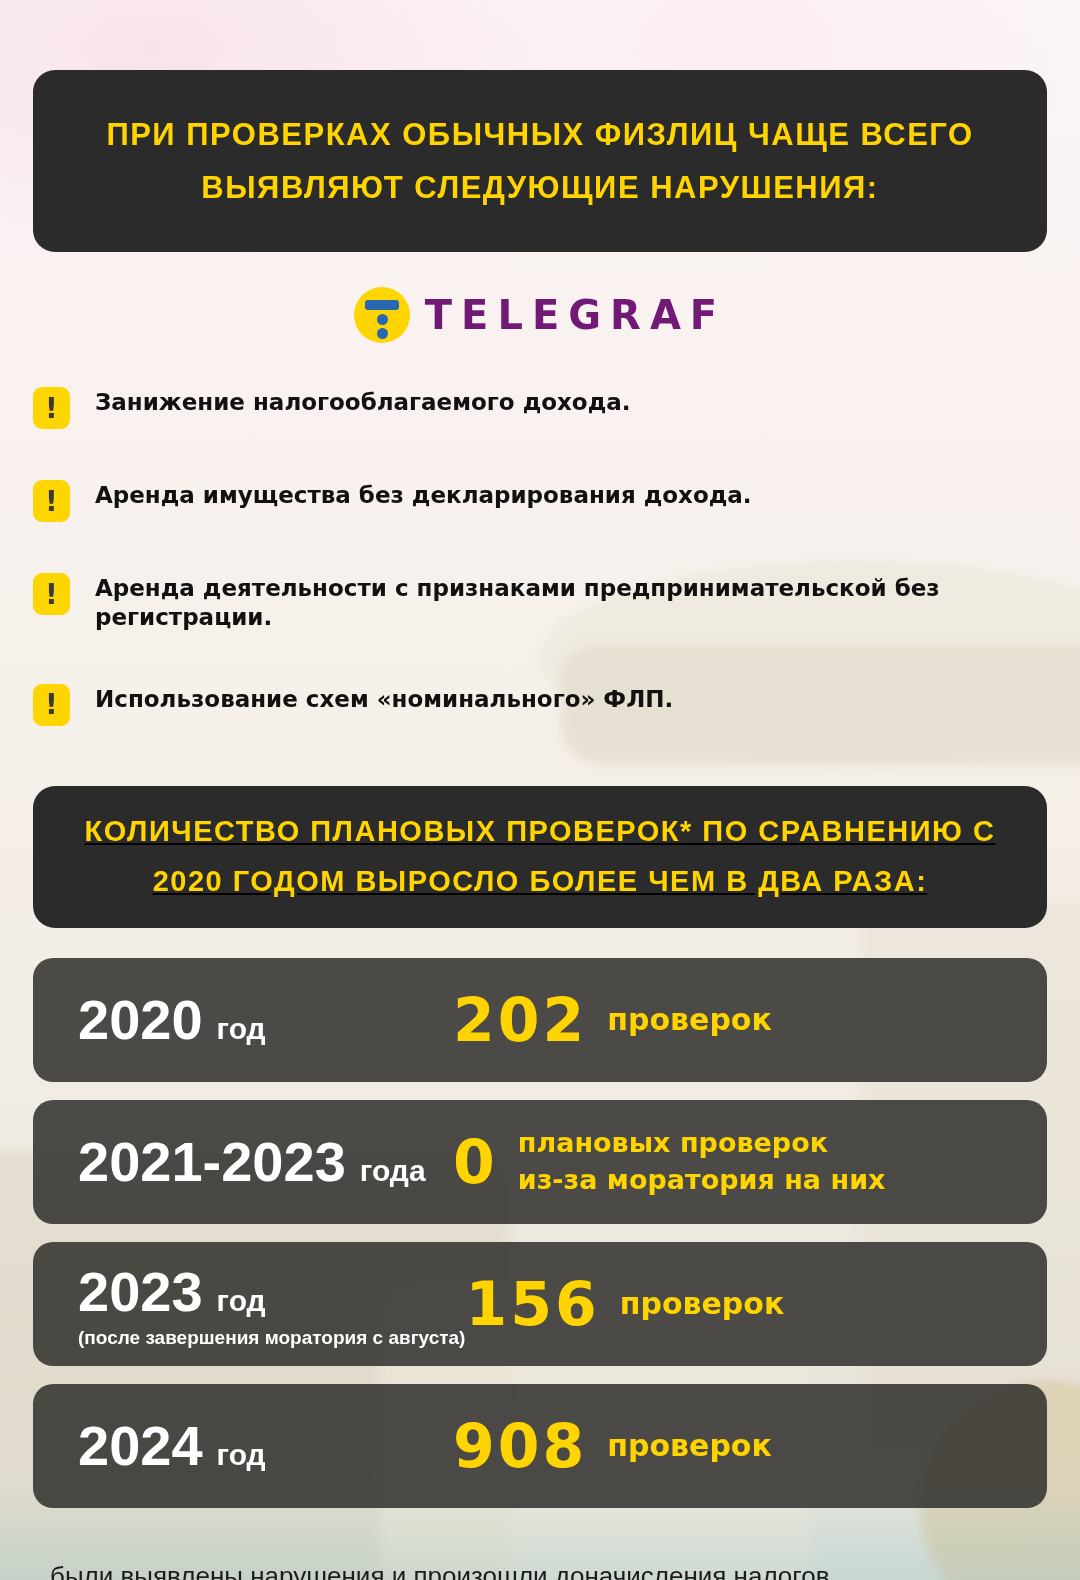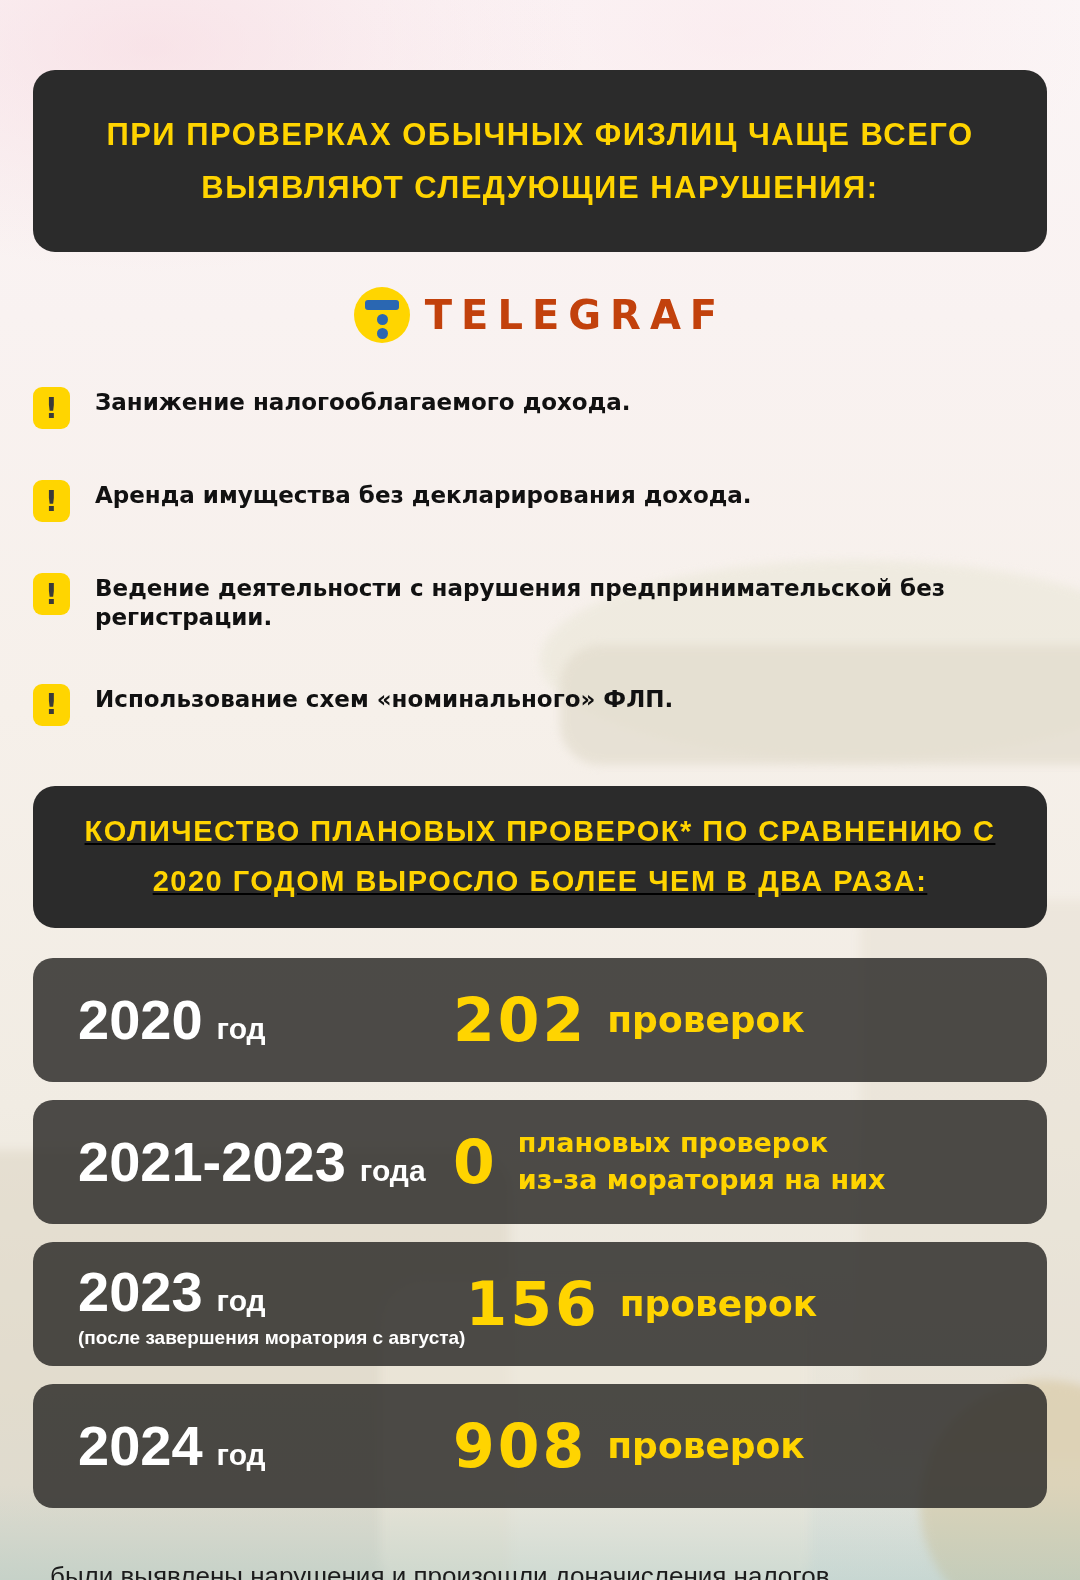--- a/index.html
+++ b/index.html
@@ -44,21 +44,21 @@
   .panel-2{margin-top:60px;height:142px;text-decoration:underline;}
   .panel-2 .panel-title{font-size:29px;}
   
   .logo-row{margin-top:34px;height:58px;display:flex;align-items:center;justify-content:center;gap:15px;}
   .logo-circle{width:56px;height:56px;border-radius:50%;background:#FFD500;position:relative;flex:0 0 auto;}
   .logo-bar{position:absolute;left:11px;top:13px;width:34px;height:10px;border-radius:3px;background:#2A67B2;}
   .logo-dot{position:absolute;left:23px;width:11px;height:11px;border-radius:50%;background:#2A67B2;}
   .logo-dot.d1{top:27px;}
   .logo-dot.d2{top:41px;}
   .logo-text{
-    color:#c2410c;font-size:40px;font-weight:bold;letter-spacing:9px;
+    color:#701a75;font-size:40px;font-weight:bold;letter-spacing:9px;
     font-family:"DejaVu Sans", sans-serif;
     text-align:right;
   }
   
   .violations{margin:42px 33px 0 33px;}
   .v-item{display:flex;align-items:flex-start;margin-bottom:50px;}
   .v-item.last{margin-bottom:0;}
   .v-icon{
     flex:0 0 auto;width:37px;height:42px;border-radius:9px;background:#FFD500;
     color:#3a3a3a;display:flex;align-items:center;justify-content:center;
@@ -81,21 +81,21 @@
   .year-num{font-size:56px;font-weight:bold;}
   .year-suffix{font-size:30px;font-weight:bold;}
   .s-note{font-size:19px;font-weight:bold;margin-top:3px;color:#fff;}
   .s-value{display:flex;align-items:center;gap:20px;}
   .value-num{
     font-family:"DejaVu Sans", sans-serif;font-size:60px;font-weight:bold;
     color:#FFD400;letter-spacing:3px;
   }
   .value-unit{
     color:#FFD400;font-family:"DejaVu Sans", sans-serif;
-    font-weight:bold;font-size:36px;
+    font-weight:bold;font-size:30px;
   }
   .unit-lines{
     color:#FFD400;font-family:"DejaVu Sans", sans-serif;
     font-weight:bold;font-size:27px;line-height:1.35;
   }
   
   .footnote{margin:50px 33px 0;color:#1c1c1c;font-size:26px;line-height:1.42;}
   .footnote .line2{padding-left:17px;}
 </style>
 </head>
@@ -131,21 +131,21 @@
     <div class="v-item">
       <div class="v-icon">!</div>
       <div class="v-text">Занижение налогооблагаемого дохода.</div>
     </div>
     <div class="v-item">
       <div class="v-icon">!</div>
       <div class="v-text">Аренда имущества без декларирования дохода.</div>
     </div>
     <div class="v-item">
       <div class="v-icon">!</div>
-      <div class="v-text">Ведение деятельности с нарушения предпринимательской без регистрации.</div>
+      <div class="v-text">Аренда деятельности с признаками предпринимательской без регистрации.</div>
     </div>
     <div class="v-item last">
       <div class="v-icon">!</div>
       <div class="v-text">Использование схем «номинального» ФЛП.</div>
     </div>
   </div>
 
   <div class="panel panel-2">
     <div class="panel-title">КОЛИЧЕСТВО ПЛАНОВЫХ ПРОВЕРОК* ПО СРАВНЕНИЮ С 2020 ГОДОМ ВЫРОСЛО БОЛЕЕ ЧЕМ В ДВА РАЗА:</div>
   </div>

